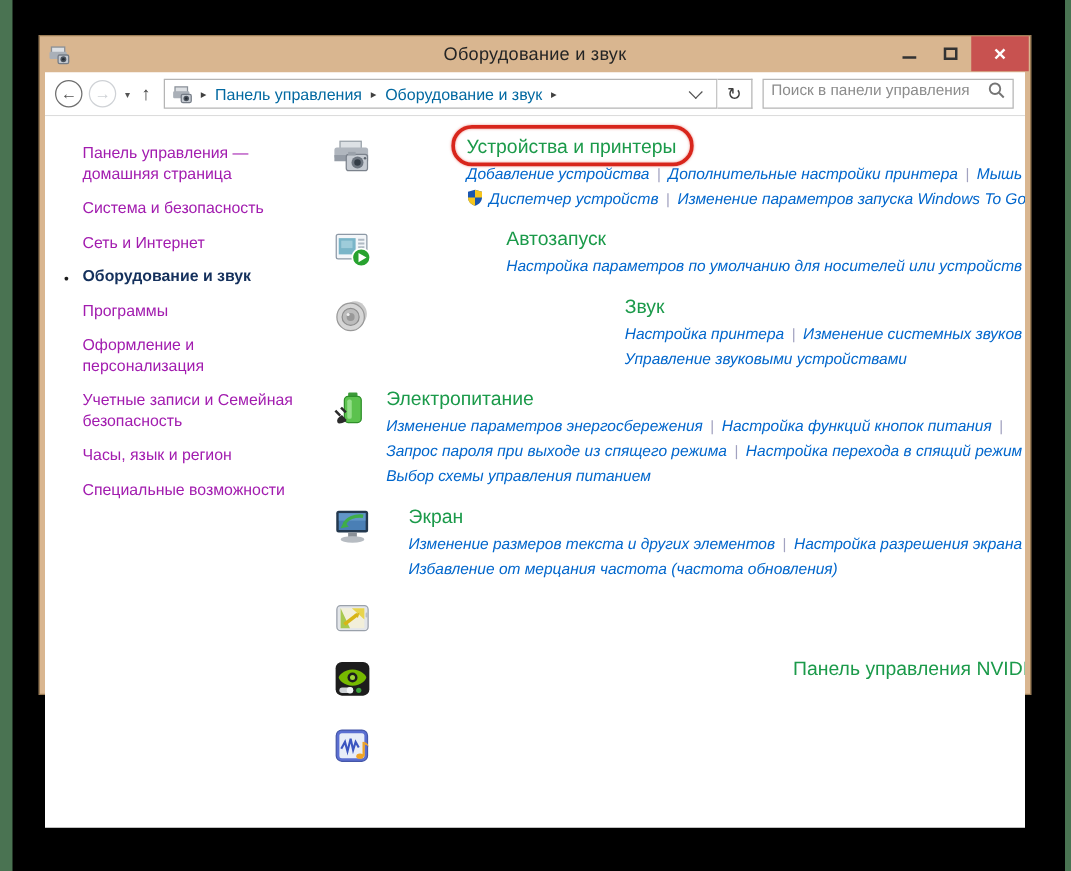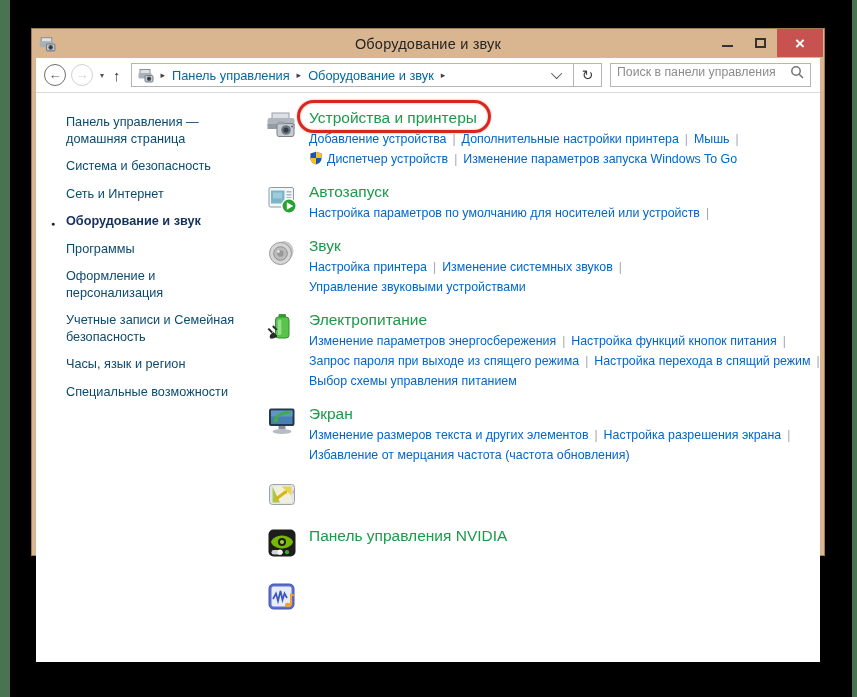--- a/index.html
+++ b/index.html
@@ -76,43 +76,43 @@
     font-family:"Liberation Sans", sans-serif; font-size:12.3px; color:#333;
   }
   .searchbox input::placeholder { color:#8c8c8c; opacity:1; }
   .mag { width:14px; height:14px; flex:none; }
 
   
   .content { flex:1; display:flex; overflow:hidden; background:#fff; }
   .sidebar { width:212px; flex:none; padding:21px 0 0 30px; }
   .side-item {
     position:relative; width:172px; margin-bottom:11px;
-    font-size:12.7px; line-height:16.5px; color:#0c4a6e; cursor:pointer;
+    font-size:12.7px; line-height:16.5px; color:#a21caf; cursor:pointer;
   }
   .side-item.active { font-weight:bold; color:#14305c; }
   .side-item.active::before {
     content:"●"; position:absolute; left:-15px; top:3px; font-size:7px; color:#1a1a1a;
   }
   .main { flex:1; padding:14px 12px 0 17px; }
 
-  .section { display:flex; margin-bottom:13px; }
+  .section { display:flex; margin-bottom:13px;justify-content:space-between; }
   .section.plain { margin-top:5px; margin-bottom:19px; }
   .sec-icon { width:34px; height:34px; flex:none; margin:1px 10px 0 0; cursor:pointer; }
   .sec-icon svg { width:34px; height:34px; display:block; }
   .sec-title {
     display:inline-block; position:relative; font-size:15.5px; font-weight:400;
     color:#1b9a4a; line-height:21px; cursor:pointer; white-space:nowrap;
   }
   .oval {
     position:absolute; left:-12px; right:-14px; top:-7px; bottom:-5px;
     border:3px solid #d8261c; border-radius:17px; pointer-events:none;
     box-shadow:0 0 2px rgba(216,38,28,.55), inset 0 0 2px rgba(216,38,28,.55);
   }
   .link-row { font-size:12.4px; line-height:18px; margin-top:2px; white-space:nowrap; }
-  .plink { color:#0066cc; text-decoration:none; cursor:pointer; }
+  .plink { color:#0066cc; text-decoration:none; cursor:pointer;font-style:italic; }
   .sep { color:#a2a2c0; margin:0 6px; font-size:12px; }
   .shield { width:14px; height:14px; display:inline-block; vertical-align:-2px; margin-right:4px; }
   .shield svg { width:14px; height:14px; display:block; }
 </style>
 </head>
 <body>
 
 <div class="edge-strip edge-left"></div>
 <div class="edge-strip edge-right"></div>
 

